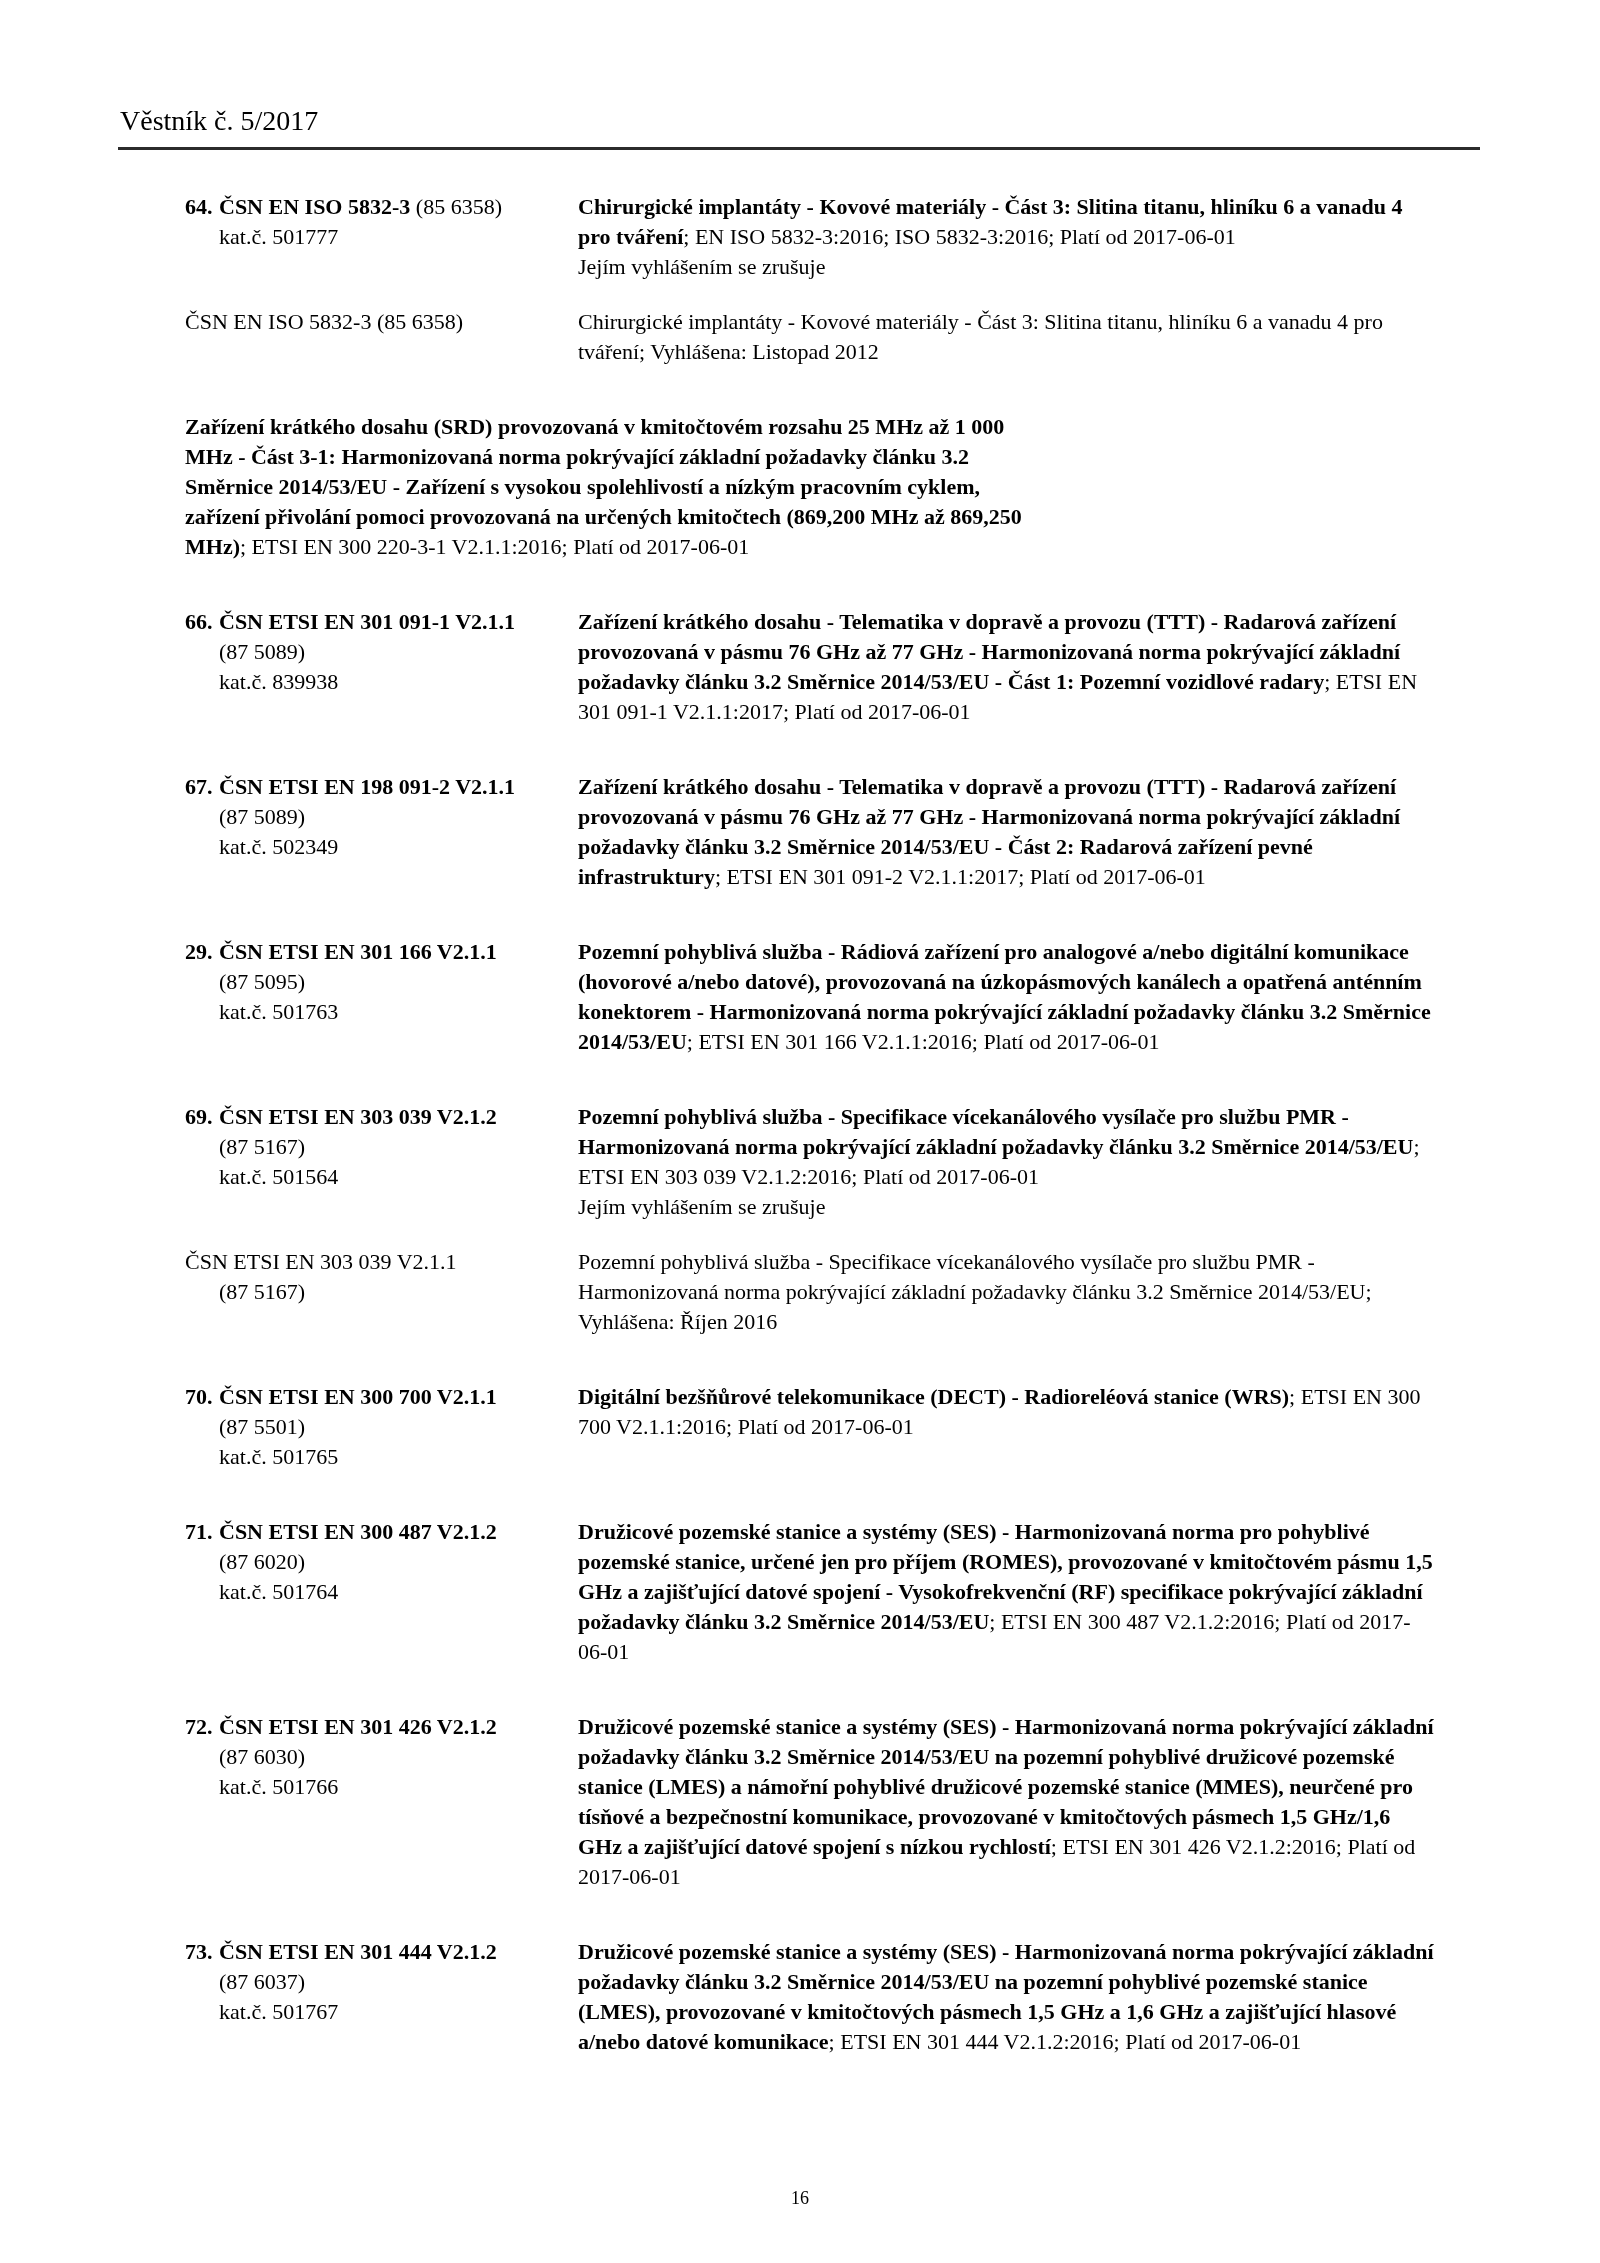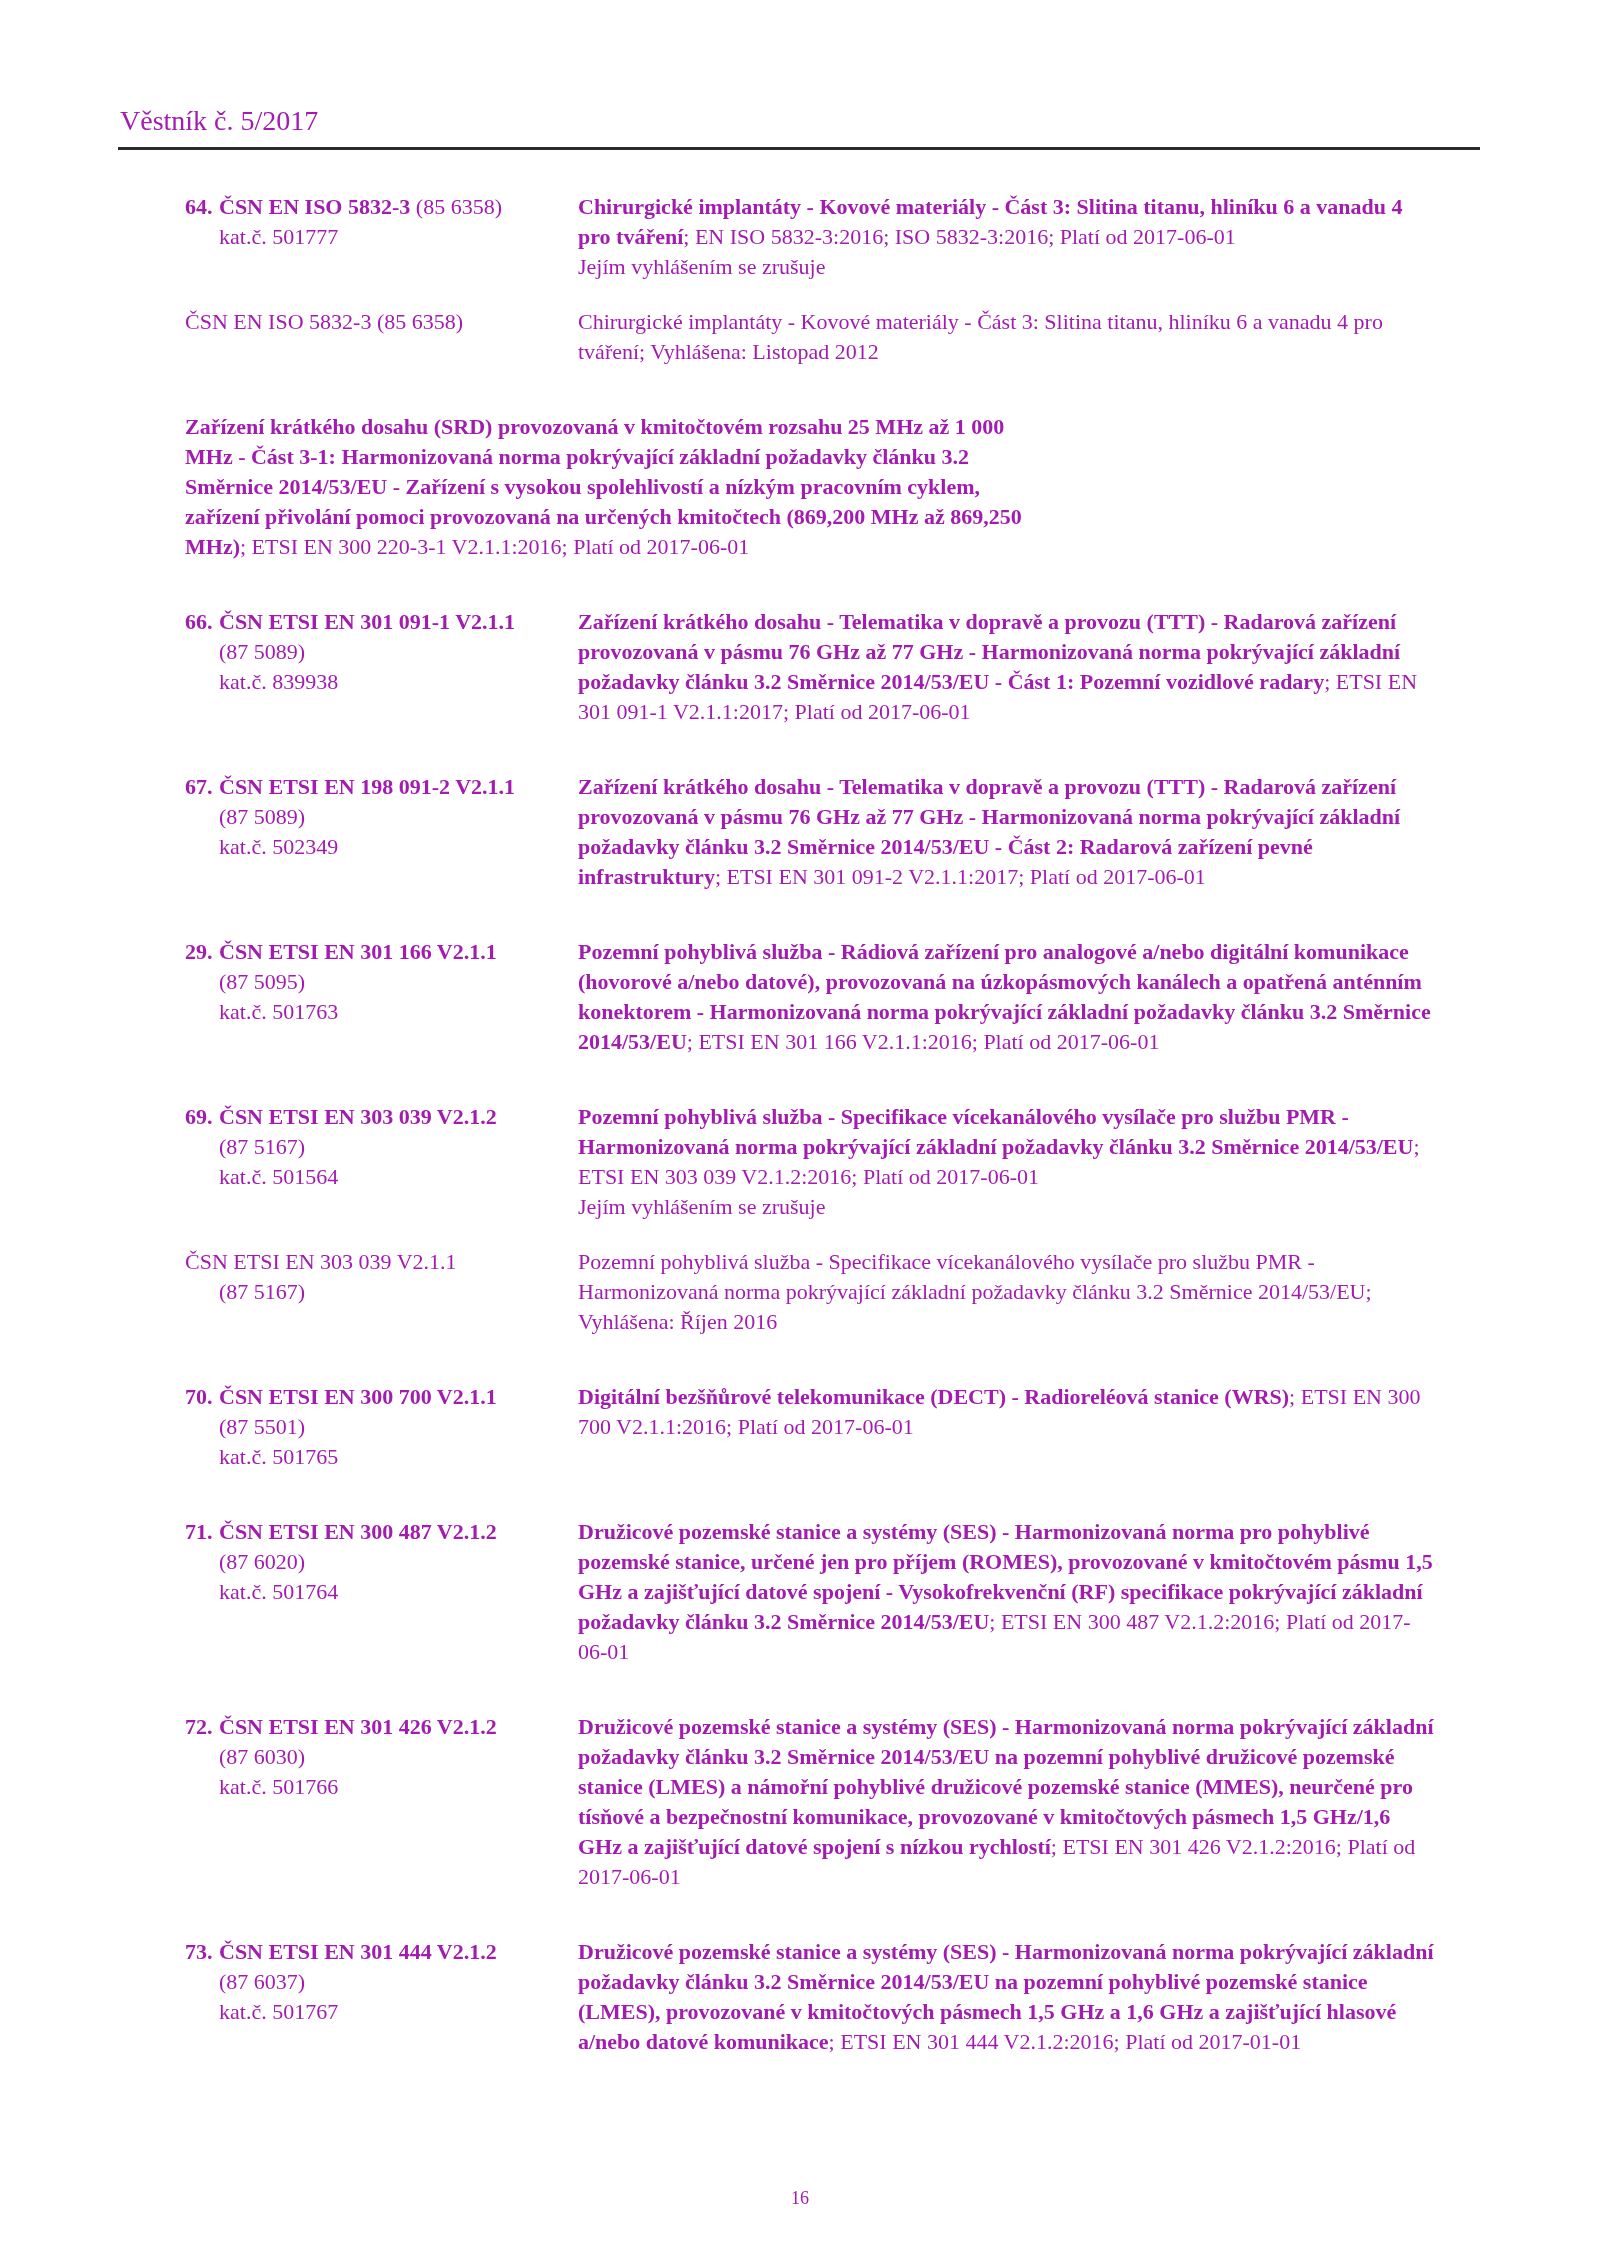--- a/index.html
+++ b/index.html
@@ -1,21 +1,21 @@
 <!DOCTYPE html>
 <html lang="cs"><head>
 <meta charset="utf-8">
 <style>
   html, body { margin: 0; padding: 0; background: #ffffff; }
   .page {
     position: relative;
     width: 1600px;
     height: 2263px;
     background: #ffffff;
-    color: #a21caf;
+    color: #000000;
     font-family: "Liberation Serif", "DejaVu Serif", serif;
     font-size: 22px;
     line-height: 30px;
     overflow: hidden;
   }
   .header {
     position: absolute;
     left: 120px;
     top: 104px;
     font-size: 28px;
@@ -212,21 +212,21 @@
   </article>
 
   <article class="entry">
     <div class="row main-row">
       <div class="col-left">
             <div class="line first"><span class="num">73.</span><b>ČSN ETSI EN 301 444 V2.1.2</b></div>
             <div class="line"><span>(87 6037)</span></div>
             <div class="line"><span>kat.č. 501767</span></div>
           </div>
       <div class="col-right">
-        <p class="desc"><b class="t-bold">Družicové pozemské stanice a systémy (SES) - Harmonizovaná norma pokrývající základní požadavky článku 3.2 Směrnice 2014/53/EU na pozemní pohyblivé pozemské stanice (LMES), provozované v kmitočtových pásmech 1,5 GHz a 1,6 GHz a zajišťující hlasové a/nebo datové komunikace</b><span class="t-rest">; ETSI EN 301 444 V2.1.2:2016; Platí od 2017-01-01</span></p>
+        <p class="desc"><b class="t-bold">Družicové pozemské stanice a systémy (SES) - Harmonizovaná norma pokrývající základní požadavky článku 3.2 Směrnice 2014/53/EU na pozemní pohyblivé pozemské stanice (LMES), provozované v kmitočtových pásmech 1,5 GHz a 1,6 GHz a zajišťující hlasové a/nebo datové komunikace</b><span class="t-rest">; ETSI EN 301 444 V2.1.2:2016; Platí od 2017-06-01</span></p>
 
       </div>
     </div>
 
   </article>
 </main>
   <div class="page-number">16</div>
 </div>
 
 </body></html>

